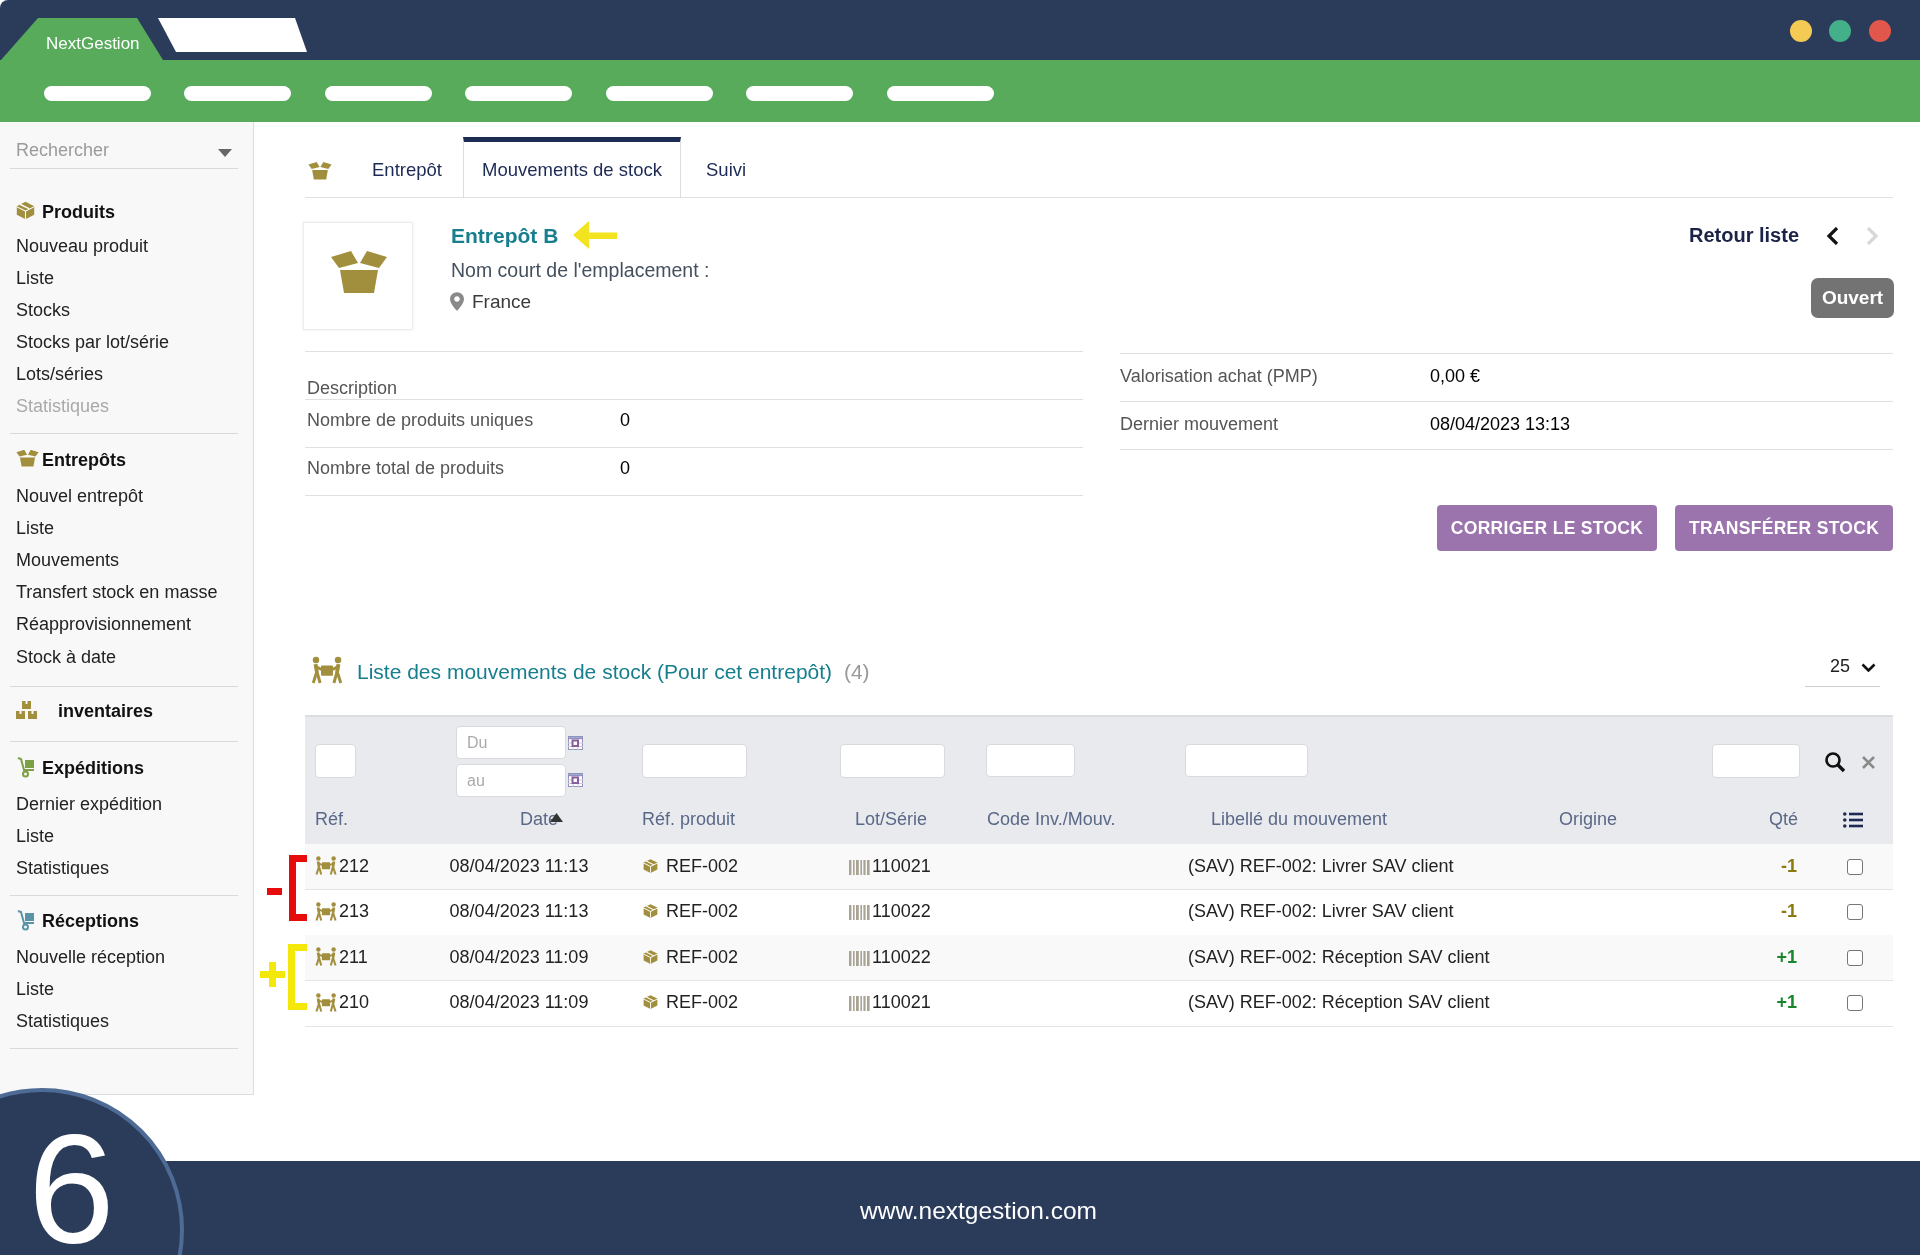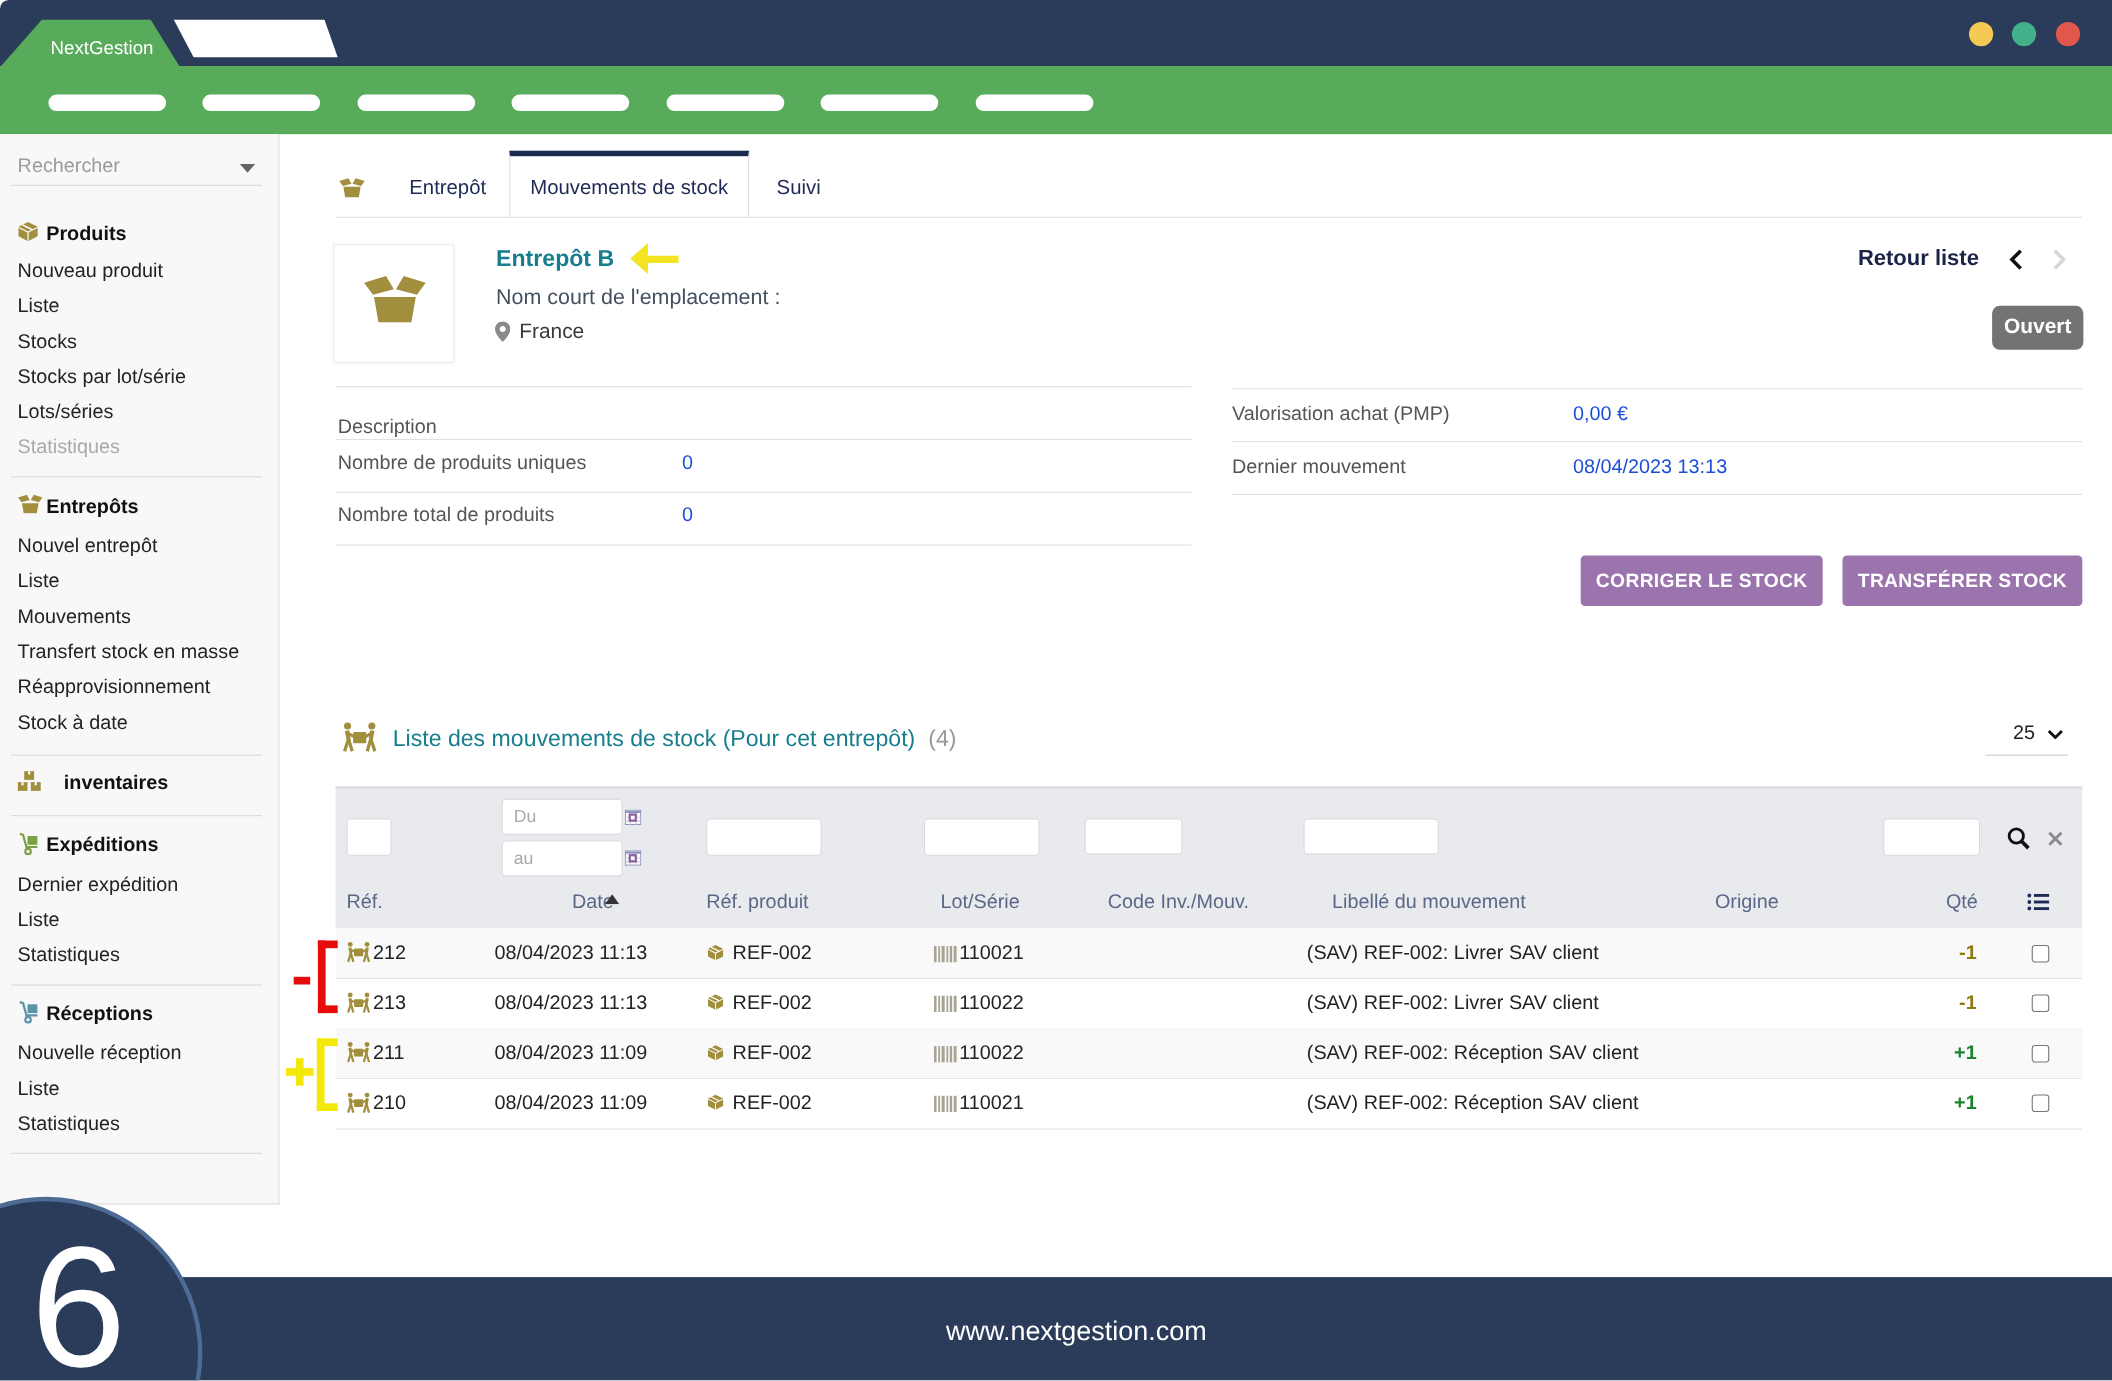--- a/index.html
+++ b/index.html
@@ -17,21 +17,21 @@
 #sidebar { position:absolute; left:0; top:122px; width:254px; height:973px; background:#f8f8f8; border-right:1px solid #ddd; border-bottom:1px solid #ddd; }
 .side-sep { position:absolute; left:10px; width:228px; height:1px; background:#d9d9d9; }
 .side-item { position:absolute; left:16px; font-size:18px; color:#222; white-space:nowrap; }
 .side-hd { position:absolute; left:42px; font-size:18px; font-weight:bold; color:#111; white-space:nowrap; }
 
 
 .navy { color:#1e2a56; }
 .teal { color:#177e8e; }
 .line { position:absolute; height:1px; background:#e0e0e0; }
 .lbl { position:absolute; font-size:18px; color:#555; }
-.val { position:absolute; font-size:18px; color:#1d4ed8; }
+.val { position:absolute; font-size:18px; color:#000000; }
 .pbtn { position:absolute; top:505px; height:46px; background:#9c74ad; border-radius:4px; color:#fff; font-weight:bold; font-size:17.5px; text-align:center; letter-spacing:.3px; }
 
 
 #band { position:absolute; left:305px; top:715px; width:1588px; height:129px; background:#e9eaee; border-top:2px solid #dcdde1; }
 .finput { position:absolute; background:#fff; border:1px solid #d9d9de; border-radius:4px; }
 .th { position:absolute; font-size:18px; color:#5a6888; white-space:nowrap; line-height:20px; }
 .row { position:absolute; left:305px; width:1588px; height:46px; }
 .rtxt { position:absolute; font-size:18px; color:#222; white-space:nowrap; line-height:22px; }
 .qm { color:#8a7a10; font-weight:bold; width:100px; text-align:right; }
 .qp { color:#17852c; font-weight:bold; width:106px; text-align:right; }
@@ -281,21 +281,21 @@
       <path d="M2 2 L13 13 M13 2 L2 13" stroke="#8a8a8a" stroke-width="2.6"></path>
     </svg>
 
   <div class="th" style="left:315px;top:809px;">Réf.</div>
   <div class="th" style="left:520px;top:809px;">Date</div>
   <svg class="abs" style="left:550px;top:813px;" width="13" height="9" viewBox="0 0 13 9">
       <polygon points="6.5,0 13,9 0,9" fill="#333"></polygon>
     </svg>
   <div class="th" style="left:642px;top:809px;">Réf. produit</div>
   <div class="th" style="left:855px;top:809px;">Lot/Série</div>
-  <div class="th" style="left:987px;top:809px;margin-left:20px;">Code Inv./Mouv.</div>
+  <div class="th" style="left:987px;top:809px;">Code Inv./Mouv.</div>
   <div class="th" style="left:1187px;top:809px;margin-left:24px;">Libellé du mouvement</div>
   <div class="th" style="left:1559px;top:809px;">Origine</div>
   <div class="th" style="left:1769px;top:809px;">Qté</div>
   <svg class="abs" style="left:1843px;top:812px;" width="20" height="16" viewBox="0 0 20 16">
       <g fill="#1e2a56">
         <circle cx="1.8" cy="2" r="1.8"></circle>
         <circle cx="1.8" cy="8" r="1.8"></circle>
         <circle cx="1.8" cy="14" r="1.8"></circle>
         <rect x="6" y="0.7" width="14" height="2.6"></rect>
         <rect x="6" y="6.7" width="14" height="2.6"></rect>

